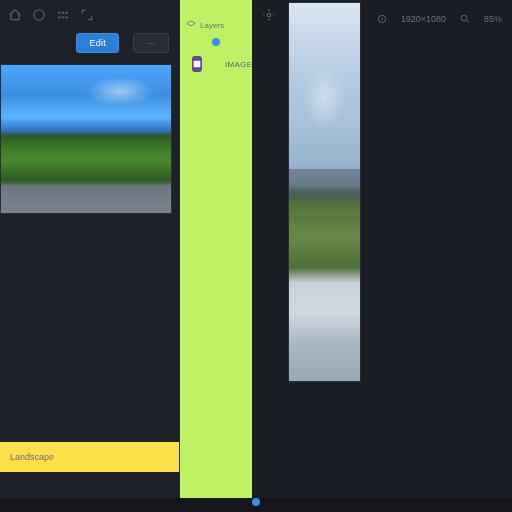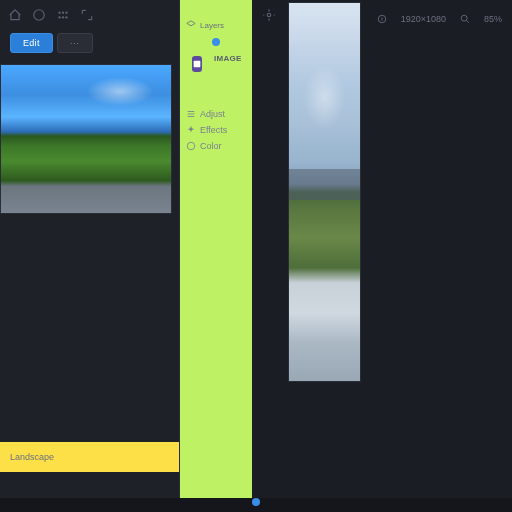--- a/index.html
+++ b/index.html
@@ -37,22 +37,23 @@
   align-items: center;
   justify-content: center;
   color: #5a6070;
   cursor: pointer;
 }
 .tool-icon svg { width: 14px; height: 14px; }
 .left-header {
   height: 26px;
   display: flex;
   align-items: center;
+  justify-content: flex-end;
   padding: 0 10px;
-  gap: 4px;
+  gap: 14px;
 }
 .pill-btn {
   padding: 4px 12px;
   border-radius: 3px;
   font-size: 9px;
   cursor: pointer;
   letter-spacing: 0.3px;
 }
 .pill-primary {
   background: #2b7fd9;
@@ -279,53 +280,27 @@
   <div class="center-panel">
     <div class="center-top">
       <span class="mini-icon">
         <svg viewBox="0 0 24 24" fill="none" stroke="currentColor" stroke-width="2" width="10" height="10">
             <path d="M12 2l10 6-10 6L2 8l10-6z"></path>
           </svg>
       </span>
       <span>Layers</span>
     </div>
     <div class="dot"></div>
-    <div style="display:flex;gap:0;padding:0 6px;font-weight:bold;">
+    <div style="display:flex;align-items:center;gap:11px;padding:0 6px;">
       <div class="layer-chip">
         <svg viewBox="0 0 24 24" fill="#fff" width="10" height="10">
             <rect x="4" y="4" width="16" height="16" rx="2"></rect>
           </svg>
       </div>
       <span class="layer-tag">IMAGE</span>
-    </div>
-    <div class="center-section">
-      <div class="center-label">
-        <span class="mini-icon">
-          <svg viewBox="0 0 24 24" fill="none" stroke="currentColor" stroke-width="2" width="10" height="10">
-              <path d="M4 6h16M4 12h16M4 18h16"></path>
-            </svg>
-        </span>
-        <span>Adjust</span>
-      </div>
-      <div class="center-label">
-        <span class="mini-icon">
-          <svg viewBox="0 0 24 24" fill="currentColor" width="10" height="10">
-              <path d="M12 2l2 6 6 2-6 2-2 6-2-6-6-2 6-2z"></path>
-            </svg>
-        </span>
-        <span>Effects</span>
-      </div>
-      <div class="center-label">
-        <span class="mini-icon">
-          <svg viewBox="0 0 24 24" fill="none" stroke="currentColor" stroke-width="2" width="10" height="10">
-              <circle cx="12" cy="12" r="9"></circle>
-            </svg>
-        </span>
-        <span>Color</span>
-      </div>
     </div>
   </div>
 
   <div class="right-panel">
     <div class="right-top">
       <span class="tool-icon">
         <svg viewBox="0 0 24 24" fill="none" stroke="currentColor" stroke-width="2">
             <circle cx="12" cy="12" r="3"></circle>
             <path d="M12 2v4M12 18v4M4 12H2M22 12h-2"></path>
           </svg>

